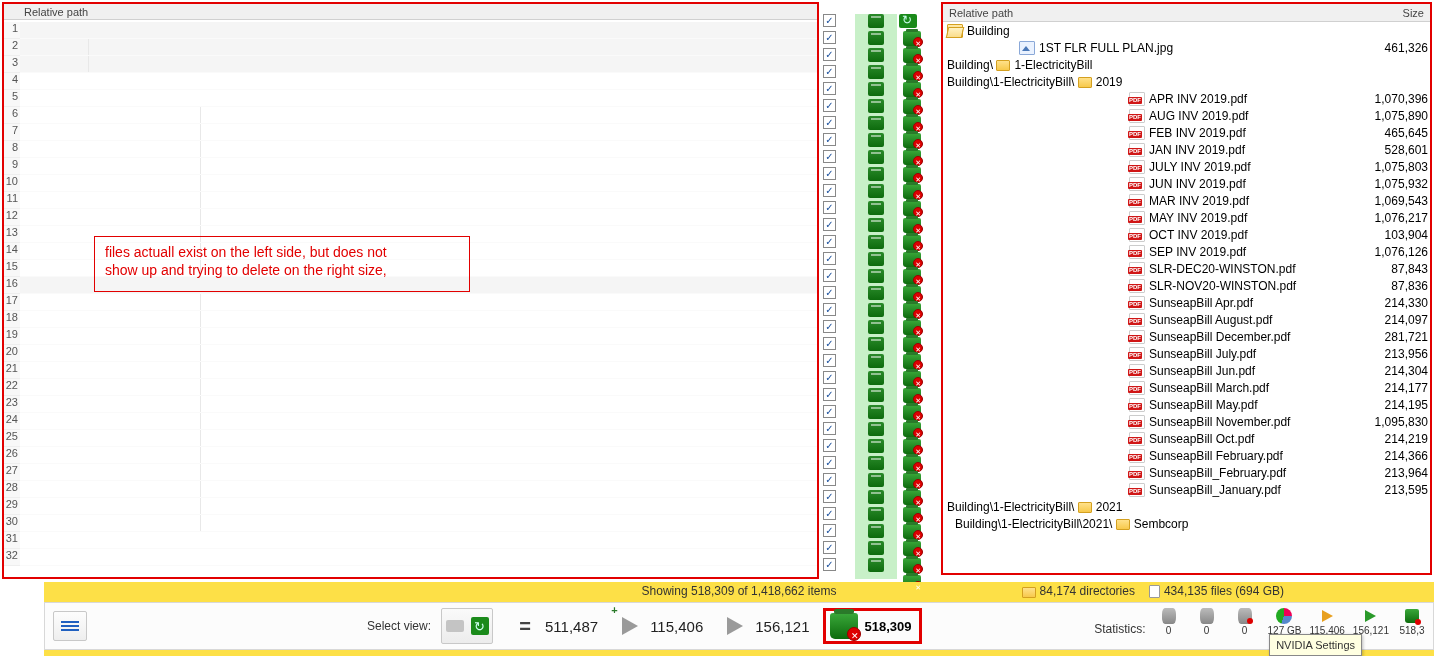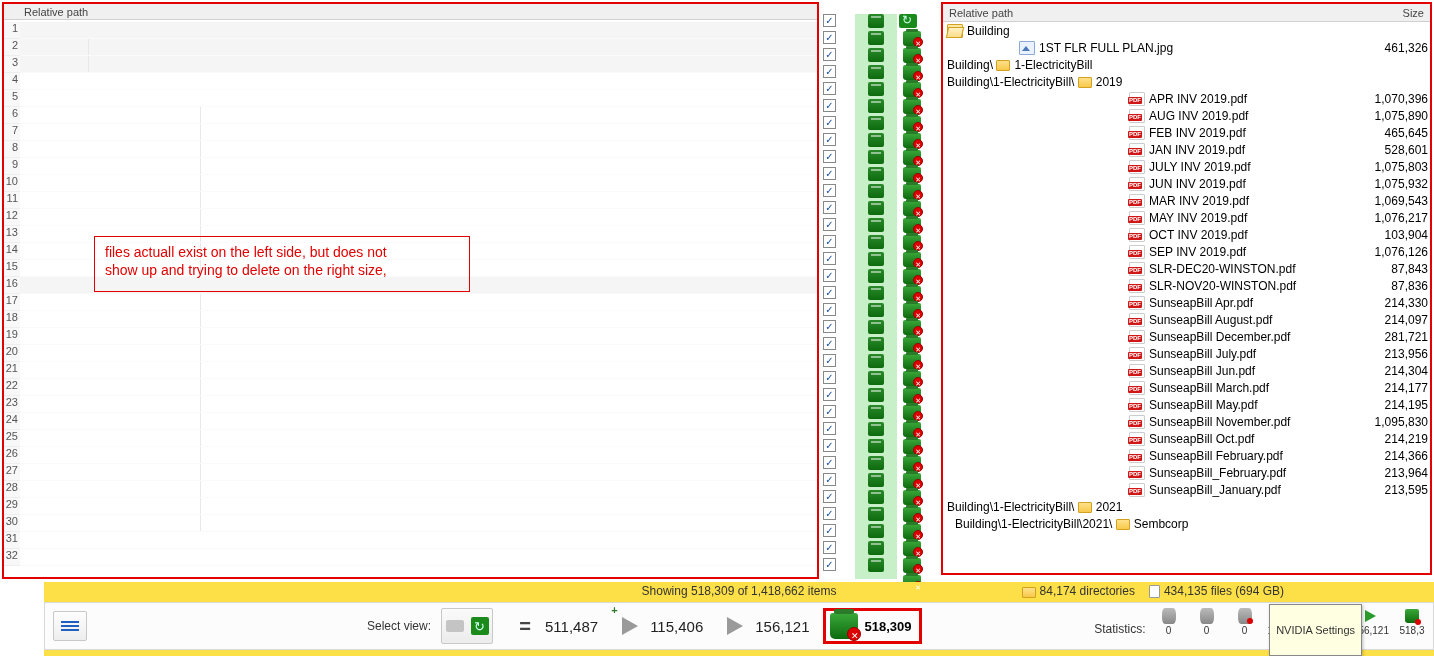--- a/index.html
+++ b/index.html
@@ -99,21 +99,21 @@
 .mini .mi{height:18px;display:flex;align-items:center;justify-content:center;}
 .db-ic{width:14px;height:16px;background:linear-gradient(#bbb,#888);border-radius:3px/6px;}
 .db-ic.red::after{content:"";width:6px;height:6px;background:#d00;border-radius:50%;position:absolute;margin-top:10px;margin-left:9px;}
 .pie-ic{width:16px;height:16px;border-radius:50%;background:conic-gradient(#e05 0 90deg,#58c 90deg 200deg,#2a2 200deg 360deg);}
 .arr-sm{width:0;height:0;border-top:6px solid transparent;border-bottom:6px solid transparent;border-left:11px solid #9a9a9a;}
 .arr-sm.orange{border-left-color:#e8a020;}
 .arr-sm.green{border-left-color:#2a9a2a;}
 .del-sm{width:14px;height:14px;background:linear-gradient(#3aa83a,#0d6b0d);border-radius:2px 2px 3px 3px;position:relative;}
 .del-sm::after{content:"";position:absolute;bottom:-2px;right:-2px;width:6px;height:6px;background:#d00;border-radius:50%;}
 
-.nvidia-tip { position:absolute; bottom:0; right:72px; background:#ffffe1; border:1px solid #888; padding:19px 6px; font-size:11px; color:#333; box-shadow:1px 1px 3px rgba(0,0,0,.25);}
+.nvidia-tip { position:absolute; bottom:0; right:72px; background:#ffffe1; border:1px solid #888; padding:4px 6px; font-size:11px; color:#333; box-shadow:1px 1px 3px rgba(0,0,0,.25);}
 </style>
 </head>
 <body>
 
 <div class="main-area">
   <div class="left-panel">
     <div class="left-header">
       <span>Relative path</span>
     </div>
     <div class="rownums" id="rownums">

